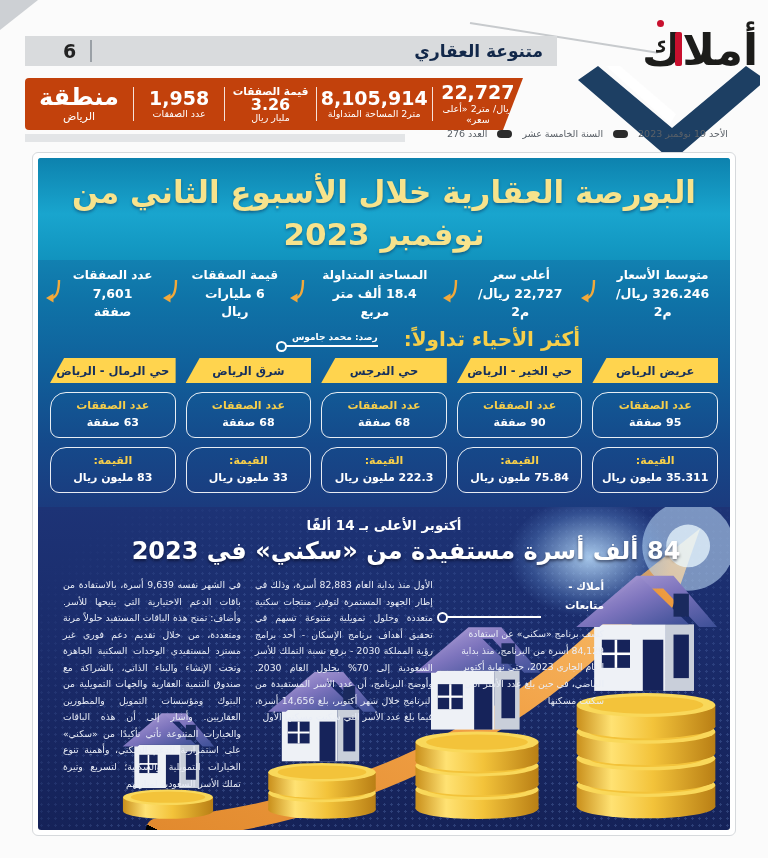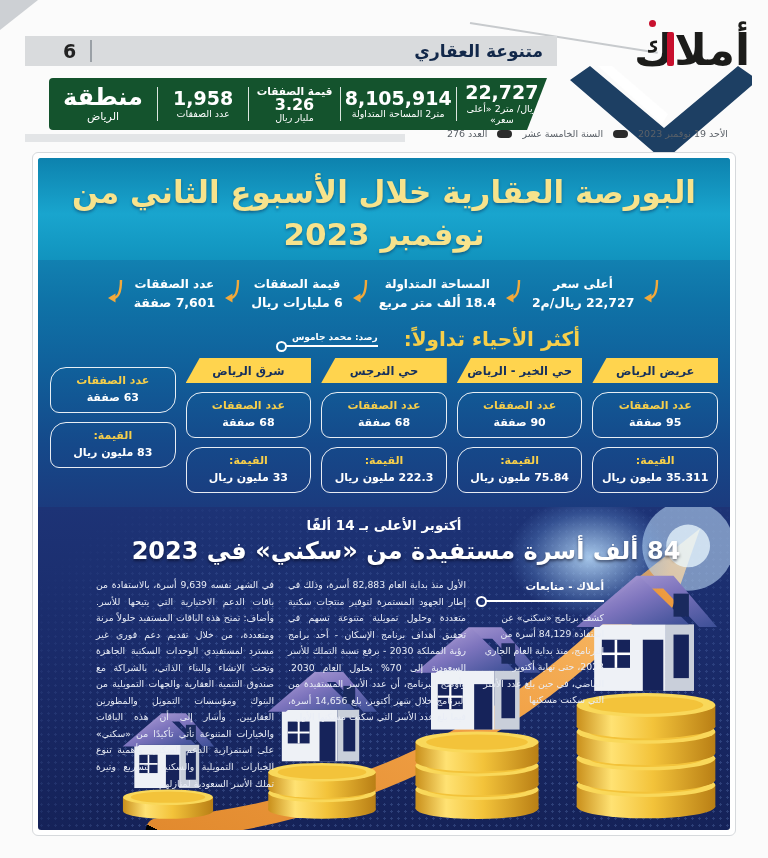--- a/index.html
+++ b/index.html
@@ -11,31 +11,31 @@
     border-top:30px solid #cdd0d4; border-right:38px solid transparent; }
   .header-bar { position:absolute; top:36px; left:25px; width:532px; height:30px;
     background:#d9dbdd; display:flex; align-items:center; }
   .header-title { position:absolute; right:14px; color:#12284a; font-weight:bold; font-size:17px; }
   .page-num-wrap { position:absolute; left:38px; display:flex; align-items:center; gap:14px; }
   .page-num { font-size:19px; font-weight:bold; color:#222; }
   .page-num-divider { width:2px; height:22px; background:#9aa0a6; }
   .diag-line { position:absolute; background:#c7cacd; height:2px; transform-origin:left center; }
   .d1 { top:22px; left:470px; width:190px; transform:rotate(9deg); }
 
-  .logo { position:absolute; top:6px; right:16px; width:188px; height:146px; overflow:hidden; }
+  .logo { position:absolute; top:6px; right:8px; width:188px; height:146px; overflow:hidden; }
   .logo-word { position:absolute; top:18px; right:2px; font-size:44px; font-weight:bold; color:#1c1c1a; letter-spacing:-1px; }
   .logo-red { position:absolute; top:26px; right:78px; width:7px; height:34px; background:#c8102e; border-radius:2px; }
   .logo-red-dot { position:absolute; top:14px; right:96px; width:7px; height:7px; background:#c8102e; border-radius:50%; }
   .logo-v { position:absolute; top:60px; right:-6px; }
 
   
   .banner { position:absolute; top:78px; left:25px; width:498px; height:52px;
-    background:#14532d; color:#fff; display:flex; flex-direction:row-reverse; align-items:center;
+    background:#c2410c; color:#fff; display:flex; flex-direction:row-reverse; align-items:center;
     clip-path:polygon(0 0, 100% 0, calc(100% - 20px) 100%, 0 100%);
-    border-radius:4px 0 0 4px;margin-left:24px; }
+    border-radius:4px 0 0 4px; }
   .b-cell { flex:1; text-align:center; line-height:1.15; padding:2px 4px; }
   .b-sep { width:1px; height:34px; background:rgba(255,255,255,.85); }
   .b-region-big { font-size:24px; font-weight:bold; }
   .b-region-sub { font-size:11px; }
   .b-val { font-size:19px; font-weight:bold; }
   .b-lbl { font-size:9.5px; }
   .b-lbl-top { font-size:10.5px; font-weight:bold; }
   .b-mid-val { font-size:16px; font-weight:bold; line-height:1; }
 
   .date-strip { position:absolute; top:134px; left:25px; width:380px; height:8px; background:#e3e5e7; }
@@ -96,21 +96,21 @@
   .kicker { position:relative; z-index:3; margin-top:10px; text-align:center; color:#fff; font-size:13.5px; font-weight:bold; }
   .sakani-title { position:relative; z-index:3; margin-top:4px; text-align:center; color:#fff; font-size:24px; font-weight:bold;
     text-shadow:0 2px 3px rgba(0,0,20,.5);margin-left:44px; }
   .cols { position:relative; z-index:3; display:flex; flex-direction:row-reverse; gap:14px;
     padding:12px 16px 0 16px; }
   .col-spacer { flex:0 0 96px; }
   .txt-col { color:#e9edf6; font-size:9.3px; line-height:1.78; text-align:justify; }
   .col-a { flex:0 0 124px; text-align:right; }
   .col-b { flex:0 0 178px; }
   .col-c { flex:0 0 178px; }
-  .tag { display:flex; flex-direction:column; align-items:flex-start; margin-bottom:8px; }
+  .tag { display:flex; align-items:flex-end; margin-bottom:8px; }
   .tag-name { color:#fff; font-size:10.5px; font-weight:bold; margin-bottom:4px; }
   .tag-line { position:relative; width:118px; height:2px; background:#fff; }
   .tag-line::before { content:''; position:absolute; left:-10px; top:-4px; width:7px; height:7px;
     border:2px solid #fff; border-radius:50%; }
 
   .stack { position:absolute; bottom:6px; z-index:2; }
   .s1 { left:78px;  width:104px; }
   .s2 { left:222px; width:124px; }
   .s3 { left:368px; width:142px; }
   .s4 { left:528px; width:160px; }
@@ -266,20 +266,24 @@
           <div class="sum-item">
             <div class="sum-lbl">أعلى سعر</div>
             <div class="sum-val">22,727 ريال/م2</div>
           </div>
           <span class="sum-sep">
             <svg width="16" height="30" viewBox="0 0 16 30">
                 <path d="M13 3 C13 16,10 21,5 21" stroke="#f2a93b" stroke-width="2.4" fill="none"></path>
                 <polygon points="0,21 7.5,16.5 7.5,25.5" fill="#f2a93b"></polygon>
               </svg>
           </span>
+          <div class="sum-item">
+            <div class="sum-lbl">متوسط الأسعار</div>
+            <div class="sum-val">326.246 ريال/م2</div>
+          </div>
         </div>
 
         <div class="monitor-row">
           <div class="hoods-title" dir="rtl">أكثر الأحياء تداولاً:</div>
           <div class="monitor">
             <div class="monitor-name" dir="rtl">رصد: محمد جاموس</div>
             <div class="monitor-line"></div>
           </div>
         </div>
 
@@ -335,20 +339,23 @@
               <div class="obox-lbl">عدد الصفقات</div>
               <div class="obox-val">68 صفقة</div>
             </div>
             <div class="obox" dir="rtl">
               <div class="obox-lbl">القيمة:</div>
               <div class="obox-val">33 مليون ريال</div>
             </div>
           </div>
 
           <div class="hood-col">
+            <div class="tab" dir="rtl">
+                <span>حي الرمال - الرياض</span>
+              </div>
             <div class="obox" dir="rtl">
               <div class="obox-lbl">عدد الصفقات</div>
               <div class="obox-val">63 صفقة</div>
             </div>
             <div class="obox" dir="rtl">
               <div class="obox-lbl">القيمة:</div>
               <div class="obox-val">83 مليون ريال</div>
             </div>
           </div>
 

